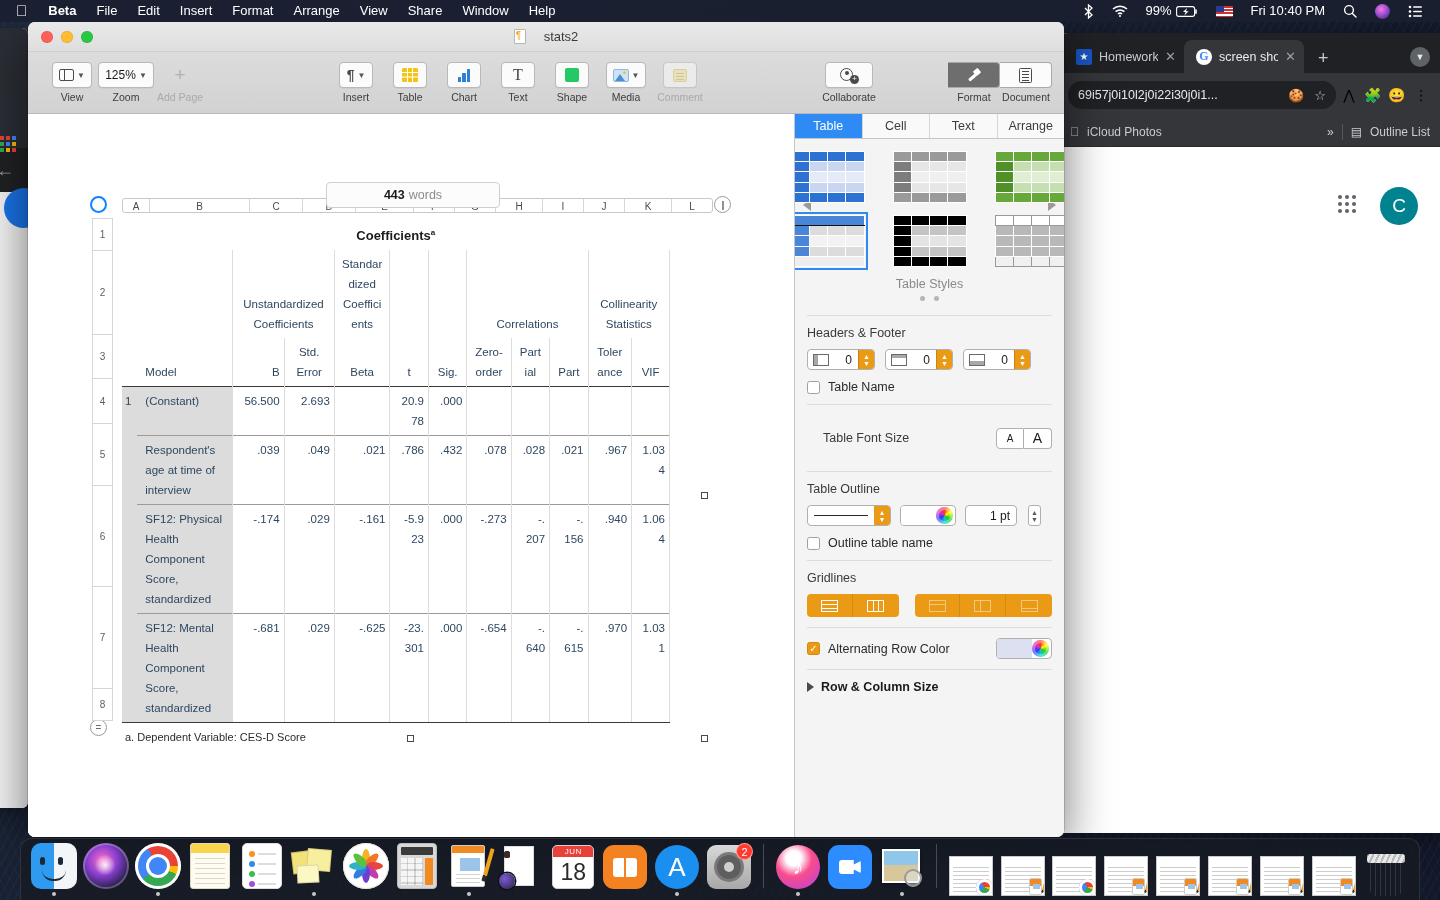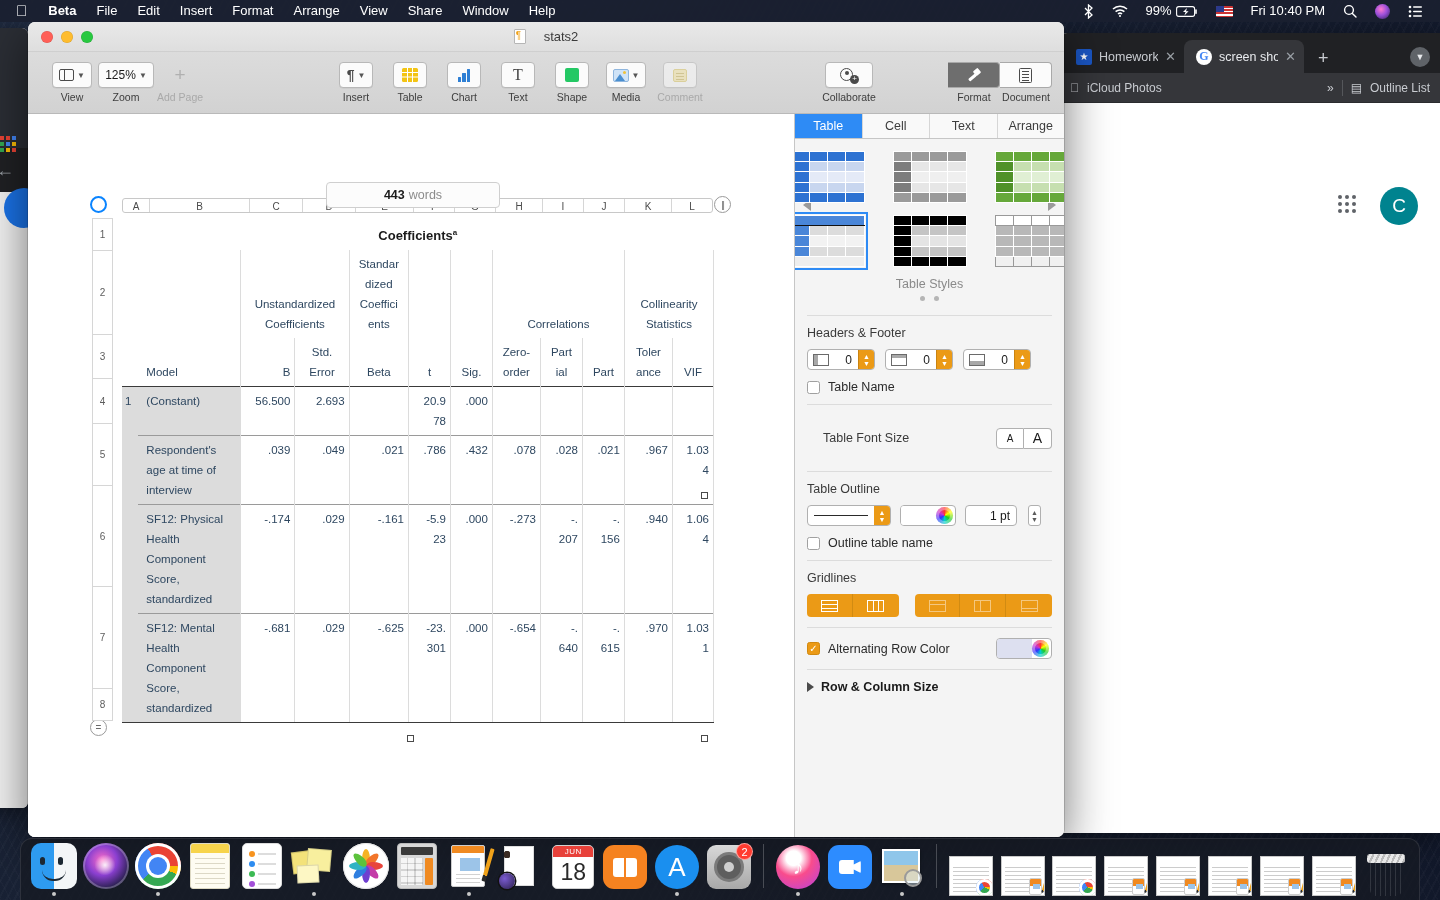--- a/index.html
+++ b/index.html
@@ -331,21 +331,21 @@
   #row-headers { position: absolute; left: 2px; top: 22px; width: 21px; }
   #row-headers div {
     border: .5px solid #d6d6d6; border-bottom: none; background: #fff;
     font-size: 10px; color: #5d5d5d;
     display: flex; align-items: center; justify-content: center;
   }
   #row-headers div:last-child { border-bottom: .5px solid #d6d6d6; }
 
   #spss-table {
     position: absolute; left: 32px; top: 22px;
-    border-collapse: collapse; width: 592px;
+    border-collapse: collapse; width: 548px;
     font-size: 11.5px; color: #2e4760;
     font-family: "Liberation Sans", sans-serif;
   }
   #spss-table td {
     vertical-align: top; padding: 4px 4px; line-height: 20px;
     border-right: .5px solid #dcdcdc;
   }
   #spss-table td.nb { border-right: none; }
   #spss-table .title-cell {
     text-align: center; font-weight: bold; color: #1b1b1b; font-size: 13px;
@@ -779,20 +779,31 @@
       <span class="ctab-title">Homework</span>
       <span class="ctab-x">✕</span>
     </div>
     <div class="ctab active">
       <span class="favicon-g">G</span>
       <span class="ctab-title">screen sho</span>
       <span class="ctab-x">✕</span>
     </div>
     <div class="ctab-new">+</div>
     <div class="cwin-btn">▼</div>
+  </div>
+  <div id="chrome-omnibar">
+    <div id="omnibox">
+      <span class="url">69i57j0i10l2j0i22i30j0i1...</span>
+      <span class="omni-icon">🍪</span>
+      <span class="omni-icon">☆</span>
+    </div>
+    <span class="ext-icon">⋀</span>
+    <span class="ext-icon">🧩</span>
+    <span class="ext-icon">😀</span>
+    <span class="ext-icon">⋮</span>
   </div>
   <div id="chrome-bookmarks">
     <span></span>
     <span>iCloud Photos</span>
     <span style="margin-left:auto">»</span>
     <span style="border-left:1px solid #55575b;height:16px"></span>
     <span>▤</span>
     <span>Outline List</span>
   </div>
   <div id="chrome-body">
@@ -1139,20 +1150,23 @@
                 <div>-.</div>
                 <div>615</div>
               </td>
               <td class="num rule-thin rule-bot">.970</td>
               <td class="num rule-thin rule-bot">
                 <div>1.03</div>
                 <div>1</div>
               </td>
             </tr>
 
+            <tr style="height:33px">
+              <td class="nb" colspan="12" style="padding-left:3px;font-size:11px;color:#2b2b2b">a. Dependent Variable: CES-D Score</td>
+            </tr>
           </tbody>
             </table>
 
           <span class="grip" style="left:611px;top:296px"></span>
           <span class="grip" style="left:317px;top:539px"></span>
           <span class="grip" style="left:611px;top:539px"></span>
         </div>
       </div>
 
       <div id="canvas-bottom"></div>

